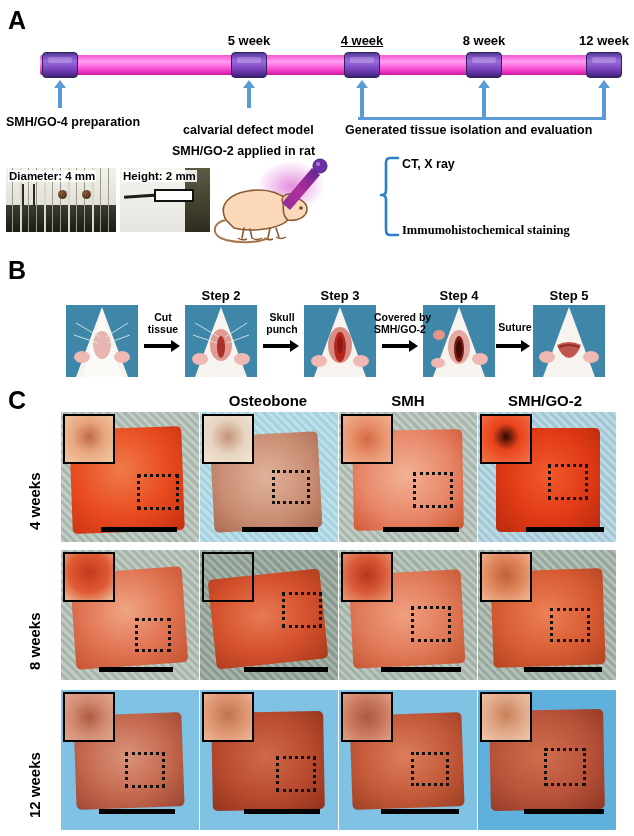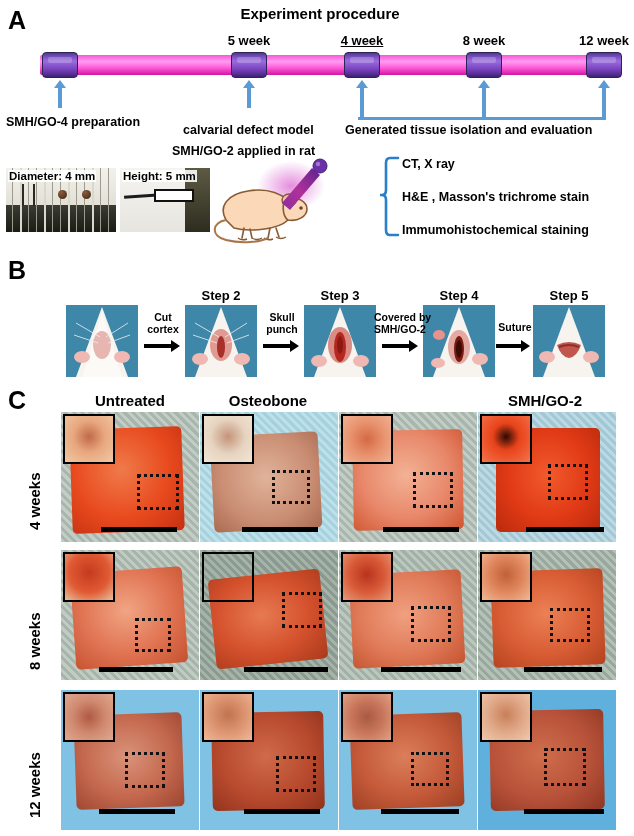--- a/index.html
+++ b/index.html
@@ -244,21 +244,20 @@
     background:#000;
     z-index:5;
   }
 </style>
 </head>
 <body>
 
 <div class="fig">
 
   <div class="panel-letter" style="left:8px; top:8px;">A</div>
-  <div class="panel-title" style="left:150px; top:6px; width:340px;">Experiment procedure</div>
 
   <div id="timeline-bar"></div>
 
   <div class="tl-block" style="left:42px;"></div>
   <div class="tl-block" style="left:231px;"></div>
   <div class="tl-block" style="left:344px;"></div>
   <div class="tl-block" style="left:466px;"></div>
   <div class="tl-block" style="left:586px;"></div>
 
   <div class="tl-label" style="left:209px; width:80px;">5 week</div>
@@ -315,21 +314,21 @@
     <div class="disc" style="left:76px;"></div>
   </div>
   <div class="ph-label" style="left:8px; top:170px;">Diameter: 4 mm</div>
 
   <div class="photo" id="photo-height">
     <div class="bgl"></div>
       <div class="bgr"></div>
     <div class="blade"></div>
       <div class="samp"></div>
   </div>
-  <div class="ph-label" style="left:122px; top:170px;">Height: 5 mm</div>
+  <div class="ph-label" style="left:122px; top:170px;">Height: 2 mm</div>
 
   <div id="rat-wrap">
     <svg width="150" height="90" viewBox="0 0 150 90">
       <defs>
         <radialGradient id="glow" cx="50%" cy="50%" r="50%">
           <stop offset="0%" stop-color="#e07ad8" stop-opacity="0.85"></stop>
           <stop offset="100%" stop-color="#e07ad8" stop-opacity="0"></stop>
         </radialGradient>
         <linearGradient id="beam" x1="0" y1="1" x2="1" y2="0">
           <stop offset="0%" stop-color="#8a2f9e"></stop>
@@ -359,22 +358,21 @@
     </svg>
   </div>
 
   <div id="analysis-bracket">
     <svg width="30" height="82" viewBox="0 0 30 82">
       <path d="M18 2 L10 2 Q6 2 6 7 L6 34 Q6 39 2 39 Q6 39 6 44 L6 74 Q6 79 10 79 L18 79" stroke="#2a7fc9" stroke-width="2.6" fill="none" stroke-linecap="round"></path>
       <path d="M2 39 L-6 39" stroke="#2a7fc9" stroke-width="2.6" stroke-linecap="round"></path>
     </svg>
   </div>
   <div class="an-text" style="top:157px;">CT, X ray</div>
-  <div class="an-text" style="top:190px;">H&amp;E , Masson's trichrome stain</div>
-  <div class="an-text" style="top:223px;">Immumohistochemical staining</div>
+  <div class="an-text" style="top:223px;font-family:Liberation Serif, serif;">Immumohistochemical staining</div>
 
   <div class="panel-letter" style="left:8px; top:258px;">B</div>
 
   <div class="step-label" style="left:62px;  top:288px; width:80px;margin-top:29px;">Step 1</div>
   <div class="step-label" style="left:181px; top:288px; width:80px;">Step 2</div>
   <div class="step-label" style="left:300px; top:288px; width:80px;">Step 3</div>
   <div class="step-label" style="left:419px; top:288px; width:80px;">Step 4</div>
   <div class="step-label" style="left:529px; top:288px; width:80px;">Step 5</div>
 
   <div class="step-photo" style="left:66px; top:305px;">
@@ -428,21 +426,21 @@
       <path d="M36 2 L62 72 L10 72 Z" fill="#f7f4ef"></path>
       <path d="M24 40 Q36 34 48 40 Q44 52 36 53 Q28 52 24 40 Z" fill="#c0564c"></path>
       <path d="M26 42 Q36 38 46 42" stroke="#8f2e26" stroke-width="2" fill="none"></path>
       <ellipse cx="14" cy="52" rx="8" ry="6" fill="#f0b8b2"></ellipse>
       <ellipse cx="58" cy="52" rx="8" ry="6" fill="#f0b8b2"></ellipse>
     </svg>
   </div>
 
   <div class="arrow-caption" style="left:140px; top:312px; width:46px;">
     <span>Cut</span><br>
-    <span>cortex</span>
+    <span>tissue</span>
   </div>
   <div class="arrow-right" style="left:144px; top:340px; width:36px;">
     <div class="ashaft" style="width:27px;"></div>
       <div class="ahead" style="left:27px;"></div>
   </div>
 
   <div class="arrow-caption" style="left:259px; top:312px; width:46px;">
     <span>Skull</span><br>
     <span>punch</span>
   </div>
@@ -463,22 +461,22 @@
   <div class="arrow-caption" style="left:495px; top:322px; width:40px;">
     <span>Suture</span>
   </div>
   <div class="arrow-right" style="left:496px; top:340px; width:34px;">
     <div class="ashaft" style="width:25px;"></div>
       <div class="ahead" style="left:25px;"></div>
   </div>
 
   <div class="panel-letter" style="left:8px; top:388px;">C</div>
 
-  <div class="col-head" style="left:65px;  top:392px; width:130px;">Untreated</div>
   <div class="col-head" style="left:203px; top:392px; width:130px;">Osteobone</div>
+  <div class="col-head" style="left:343px; top:392px; width:130px;">SMH</div>
   <div class="col-head" style="left:480px; top:392px; width:130px;">SMH/GO-2</div>
 
   <div class="row-head" style="left:26px; top:530px;">4 weeks</div>
   <div class="row-head" style="left:26px; top:670px;">8 weeks</div>
   <div class="row-head" style="left:26px; top:818px;">12 weeks</div>
 
   <div class="cell" style="left:61px; top:412px; width:138px; height:130px;">
     <div class="bg" style="background:repeating-linear-gradient(45deg,#c2cdc5 0 3px,#a9b6ad 3px 6px);"></div>
     <div class="spec" style="left:10px; top:16px; width:112px; height:104px; background:radial-gradient(ellipse at 45% 40%,#f07a4a 0%,#e84a1e 55%,#c42f10 100%); transform:rotate(-2deg);"></div>
     <div class="inset" style="background:radial-gradient(circle at 50% 45%,#c06a48 0%,#e8a77e 45%,#f0c9a6 100%);"></div>

